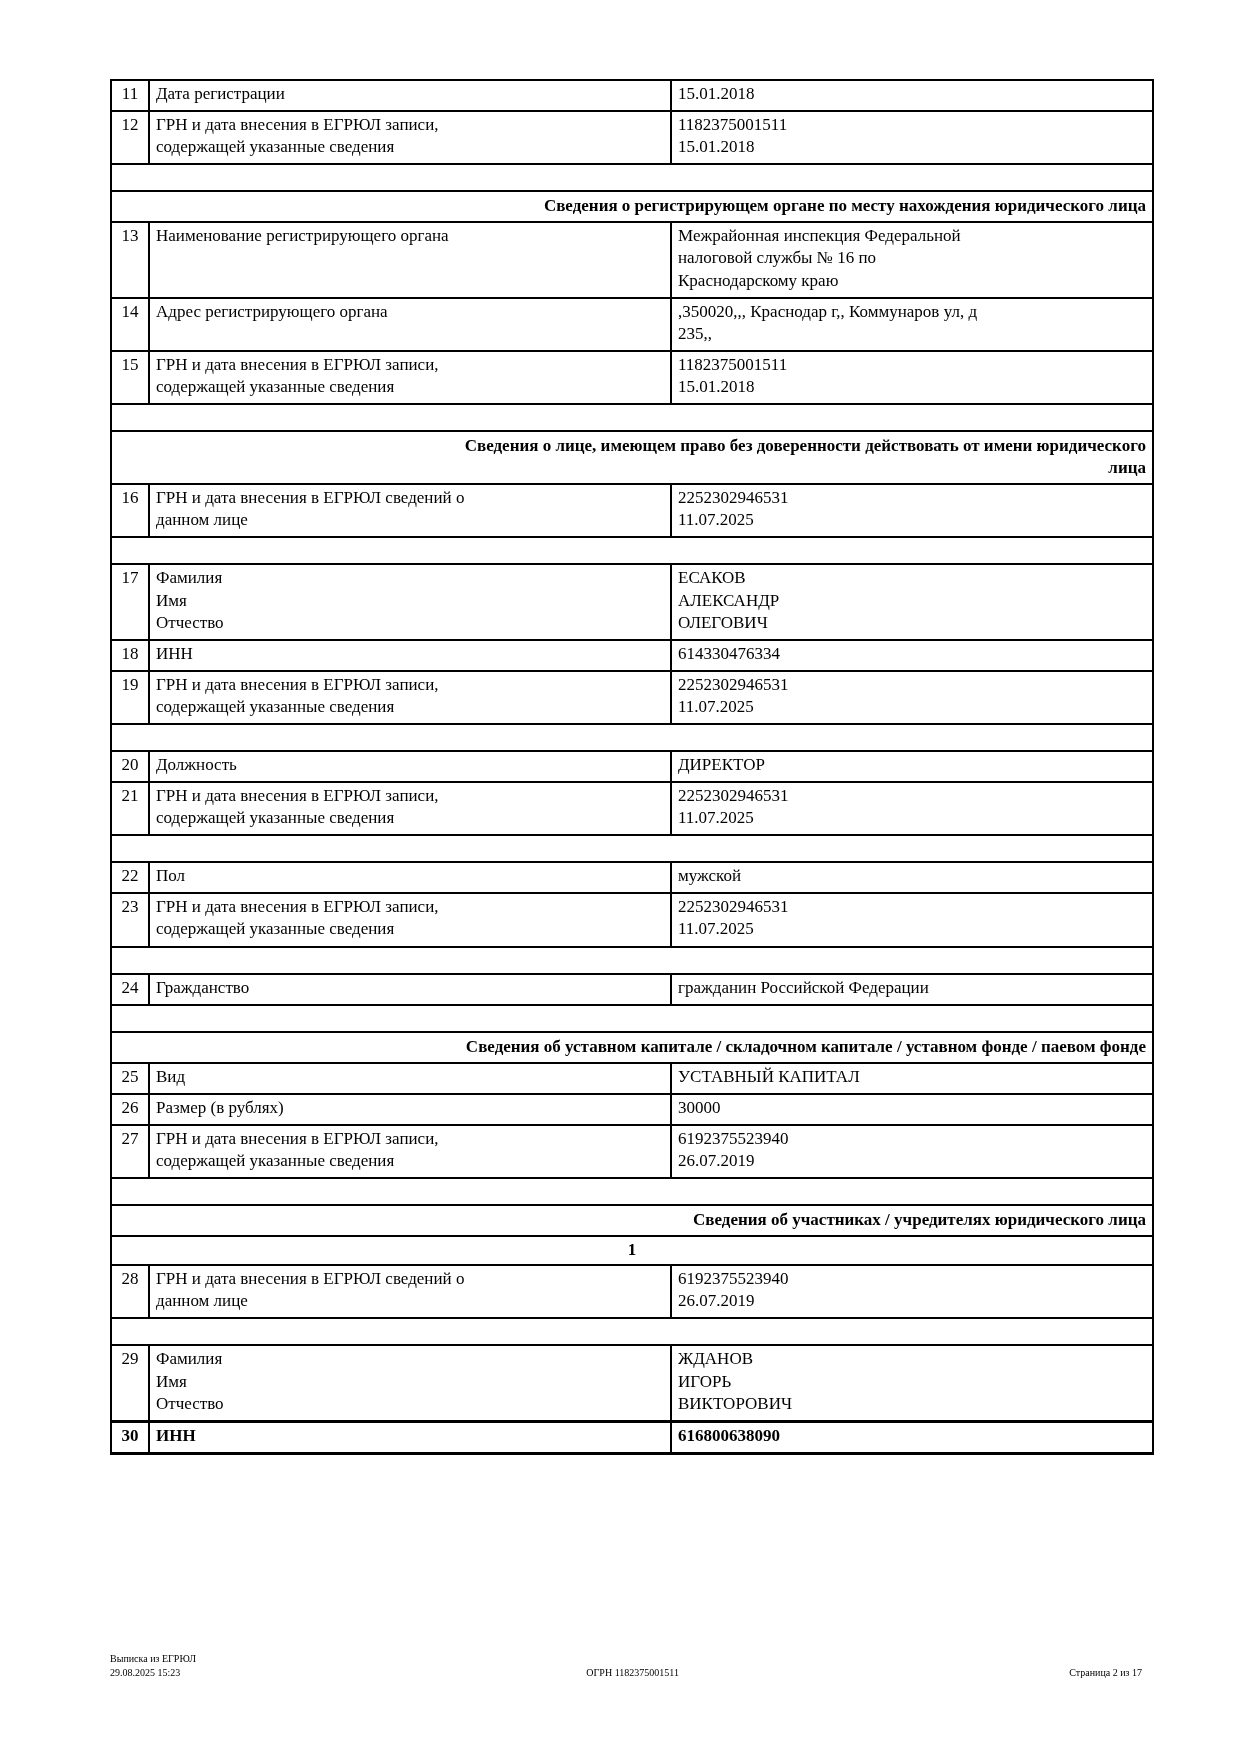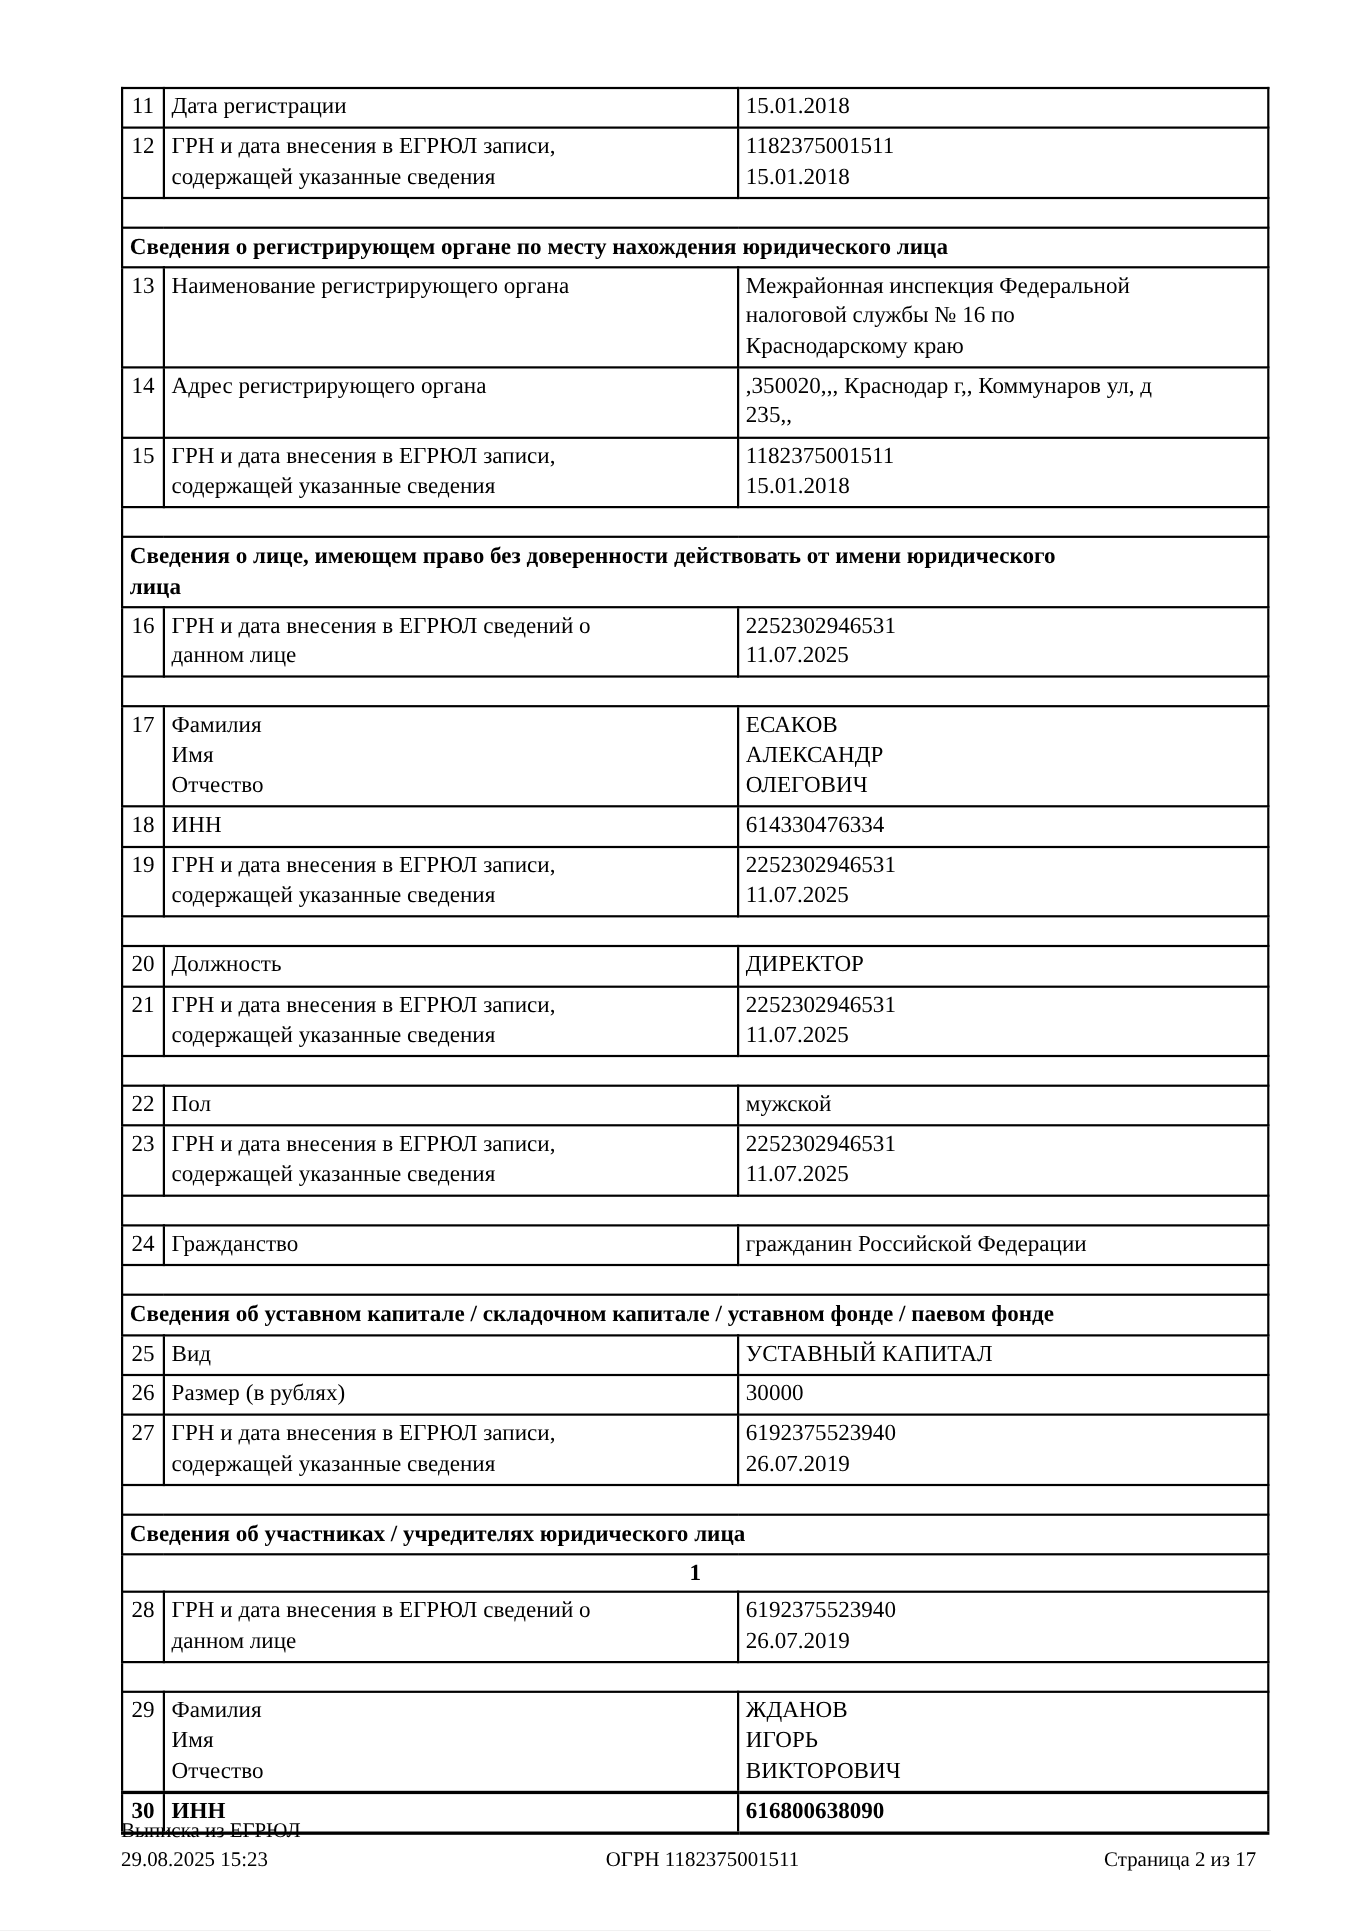--- a/index.html
+++ b/index.html
@@ -12,52 +12,52 @@
     font-family: "Liberation Serif", "DejaVu Serif", serif;
     color: #000000;
     overflow: hidden;
   }
   table.egrul {
     position: absolute;
     left: 110px; top: 79px;
     width: 1042px;
     border-collapse: collapse;
     table-layout: fixed;
-    font-size: 21px;
+    font-size: 17px;
     line-height: 1.3;
   }
   table.egrul td {
     border: 2px solid #000000;
     vertical-align: top;
     padding: 2px 6px 5px 6px;
     white-space: pre-line;
     overflow: hidden;
   }
   td.num { text-align: center; padding-left: 2px; padding-right: 2px; }
   tr.sec td {
     font-weight: bold;
-    text-align: left;
+    text-align: right;
     padding-top: 3px; padding-bottom: 4px;
   }
   tr.sub td {
     font-weight: bold;
     text-align: center;
     padding-top: 2px; padding-bottom: 3px;
   }
   tr.sp td { height: 27px; padding: 0; }
   tr.thick td { border-top-width: 3px; font-weight: bold; }
   tr.last td { border-bottom-width: 3px; }
   .footer {
     position: absolute;
     left: 110px; top: 1652px;
     width: 1032px;
     display: flex;
     justify-content: space-between;
     align-items: flex-end;
-    font-size: 19px;
+    font-size: 10px;
     line-height: 1.35;
   }
   .footer .f-left { text-align: left; }
   .footer .f-center { text-align: right; }
   .footer .f-right { text-align: center; }
 </style>
 </head>
 <body>
 
 <div class="page">

